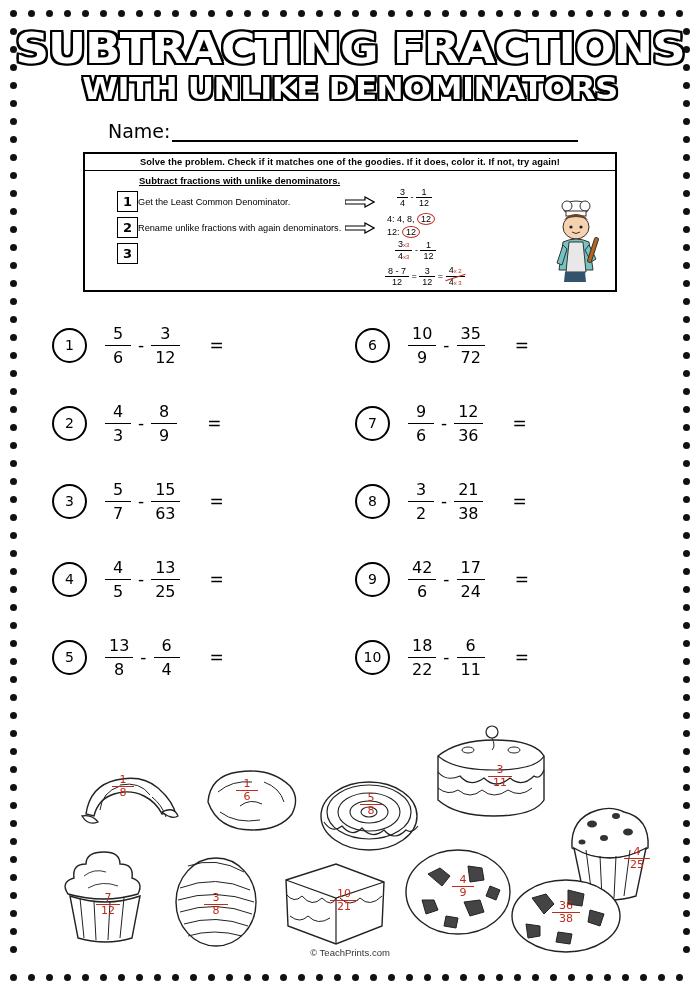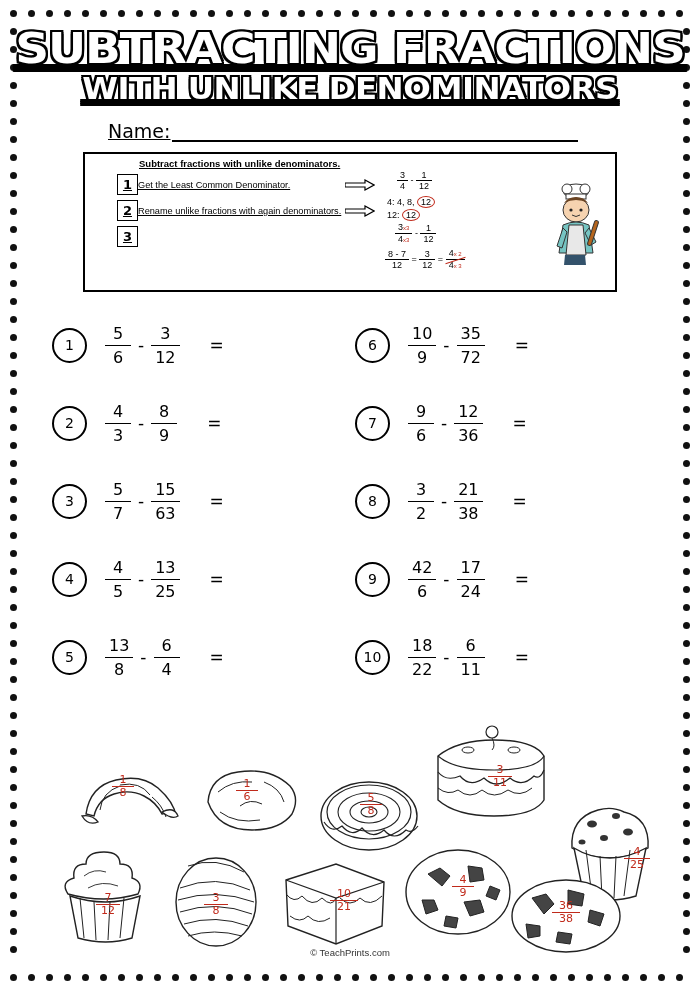--- a/index.html
+++ b/index.html
@@ -29,21 +29,20 @@
     border-radius: 50%;
     background: #111;
   }
 
   .page-inner {
     position: absolute;
     left: 30px;
     top: 26px;
     width: 640px;
     height: 940px;
-    text-decoration: underline;
   }
 
   
   .title-block {
     text-align: center;
     margin-top: 2px;
   }
   .title-main {
     font-family: "DejaVu Sans", sans-serif;
     font-weight: bold;
@@ -470,20 +469,21 @@
     <div class="title-main">SUBTRACTING FRACTIONS</div>
     <div class="title-sub">WITH UNLIKE DENOMINATORS</div>
   </div>
 
   <div class="name-row">
     <div class="name-label">Name:</div>
     <div class="name-line"></div>
   </div>
 
   <div class="inst-box">
+    <div class="inst-top">Solve the problem. Check if it matches one of the goodies. If it does, color it. If not, try again!</div>
     <div class="inst-body">
       <div class="inst-heading">Subtract fractions with unlike denominators.</div>
 
       <div class="step-row">
         <div class="step-num">1</div>
         <div class="step-text">Get the Least Common Denominator.</div>
         <svg class="arrow" width="30" height="12" viewBox="0 0 30 12">
           <path d="M0 4 H20 V1 L29 6 L20 11 V8 H0 Z" fill="none" stroke="#000" stroke-width="1.2"></path>
         </svg>
       </div>

